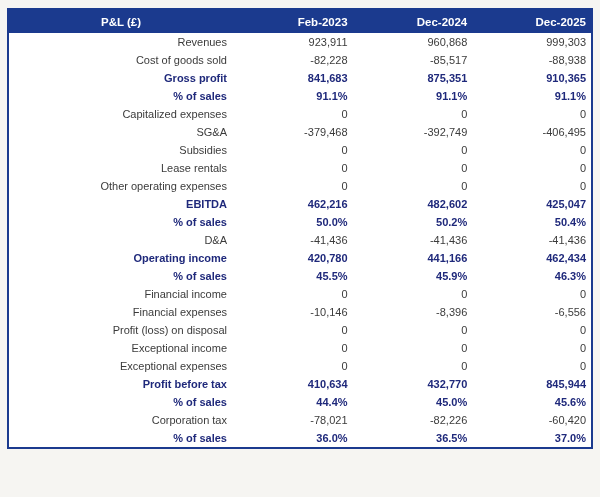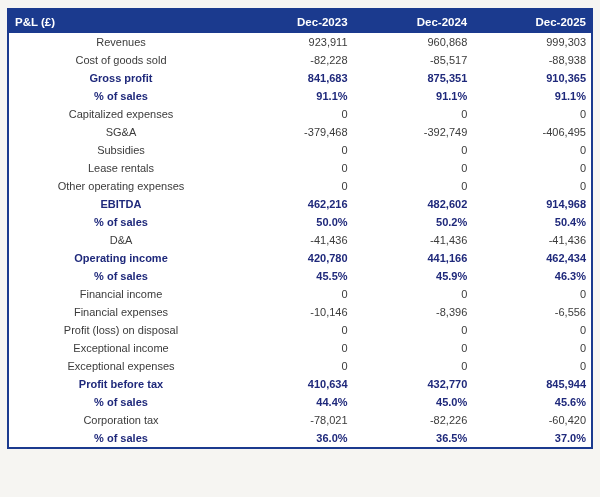--- a/index.html
+++ b/index.html
@@ -24,53 +24,53 @@
   }
   thead th {
     background: #1b3a8e;
     color: #ffffff;
     font-weight: bold;
     font-size: 11.5px;
     height: 24px;
     padding: 0;
     white-space: nowrap;
   }
-  th.title-cell { text-align: left; padding-left: 6px; }
+  th.title-cell { text-align: center; padding-left: 6px; }
   th.col-cell   { text-align: right; padding-right: 5px; }
   tbody td {
     font-size: 11px;
     height: 18px;
     line-height: 18px;
     padding: 0;
     white-space: nowrap;
     overflow: hidden;
     color: #3b3b3b;
   }
-  td.label { text-align: center; padding-left: 6px; }
+  td.label { text-align: right; padding-left: 6px; }
   td.num   { text-align: right; padding-right: 5px; }
   tr.emphasis td {
     font-weight: bold;
     color: #1f297b;
   }
 </style>
 </head>
 <body>
 
 <div class="page">
   <table class="pnl">
     <colgroup>
       <col style="width:37.5%">
       <col style="width:21.5%">
       <col style="width:20.5%">
       <col style="width:20.5%">
     </colgroup>
     <thead>
       <tr>
         <th class="title-cell">P&amp;L (£)</th>
-        <th class="col-cell">Dec-2023</th>
+        <th class="col-cell">Feb-2023</th>
         <th class="col-cell">Dec-2024</th>
         <th class="col-cell">Dec-2025</th>
       </tr>
     </thead>
     <tbody>
         <tr>
           <td class="label">Revenues</td>
           <td class="num">923,911</td>
           <td class="num">960,868</td>
           <td class="num">999,303</td>
@@ -120,21 +120,21 @@
         <tr>
           <td class="label">Other operating expenses</td>
           <td class="num">0</td>
           <td class="num">0</td>
           <td class="num">0</td>
         </tr>
         <tr class="emphasis">
           <td class="label">EBITDA</td>
           <td class="num">462,216</td>
           <td class="num">482,602</td>
-          <td class="num">914,968</td>
+          <td class="num">425,047</td>
         </tr>
         <tr class="emphasis">
           <td class="label">% of sales</td>
           <td class="num">50.0%</td>
           <td class="num">50.2%</td>
           <td class="num">50.4%</td>
         </tr>
         <tr>
           <td class="label">D&amp;A</td>
           <td class="num">-41,436</td>

